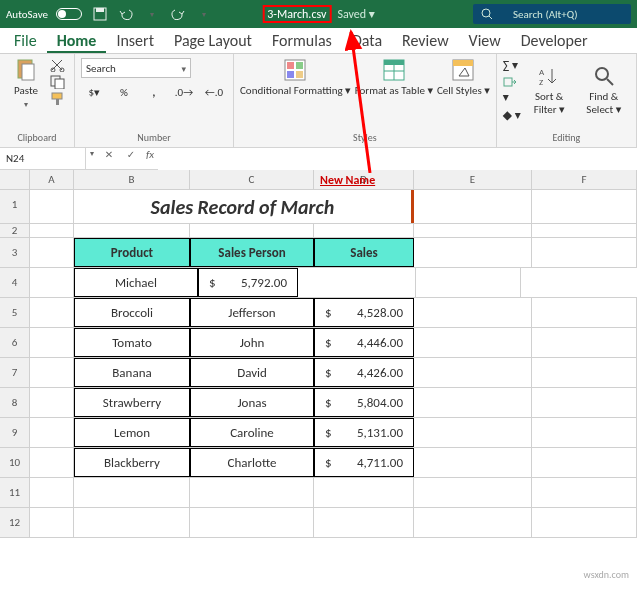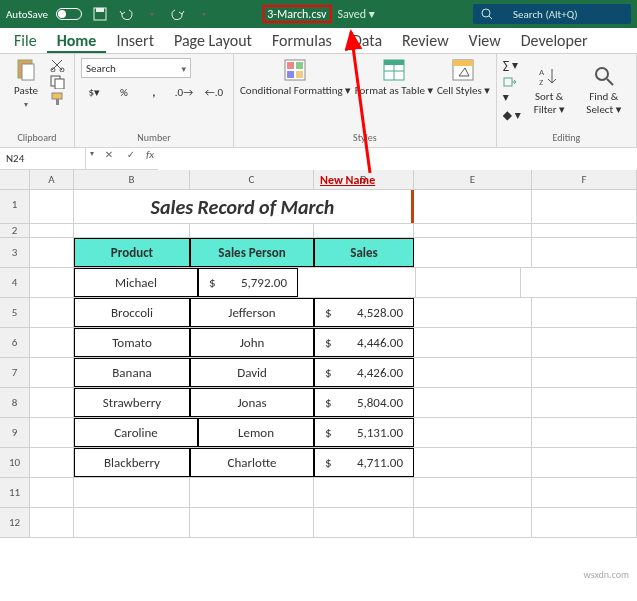--- a/index.html
+++ b/index.html
@@ -362,22 +362,22 @@
         <div class="cell colD tbl money">
           <span class="dollar">$</span>
           <span>5,804.00</span>
         </div>
         <div class="cell colE"></div>
         <div class="cell colF"></div>
       </div>
       <div class="row">
         <div class="row-h">9</div>
         <div class="cell colA"></div>
+        <div class="cell colB tbl">Lemon</div>
         <div class="cell colC tbl">Caroline</div>
-        <div class="cell colB tbl">Lemon</div>
         <div class="cell colD tbl money">
           <span class="dollar">$</span>
           <span>5,131.00</span>
         </div>
         <div class="cell colE"></div>
         <div class="cell colF"></div>
       </div>
       <div class="row">
         <div class="row-h">10</div>
         <div class="cell colA"></div>

